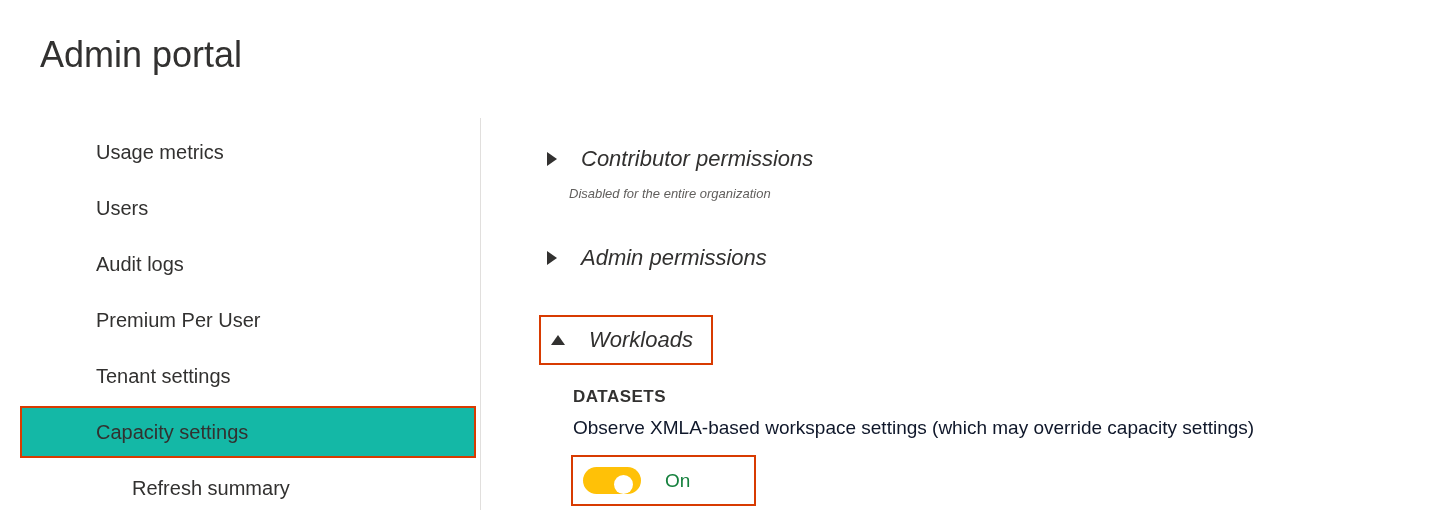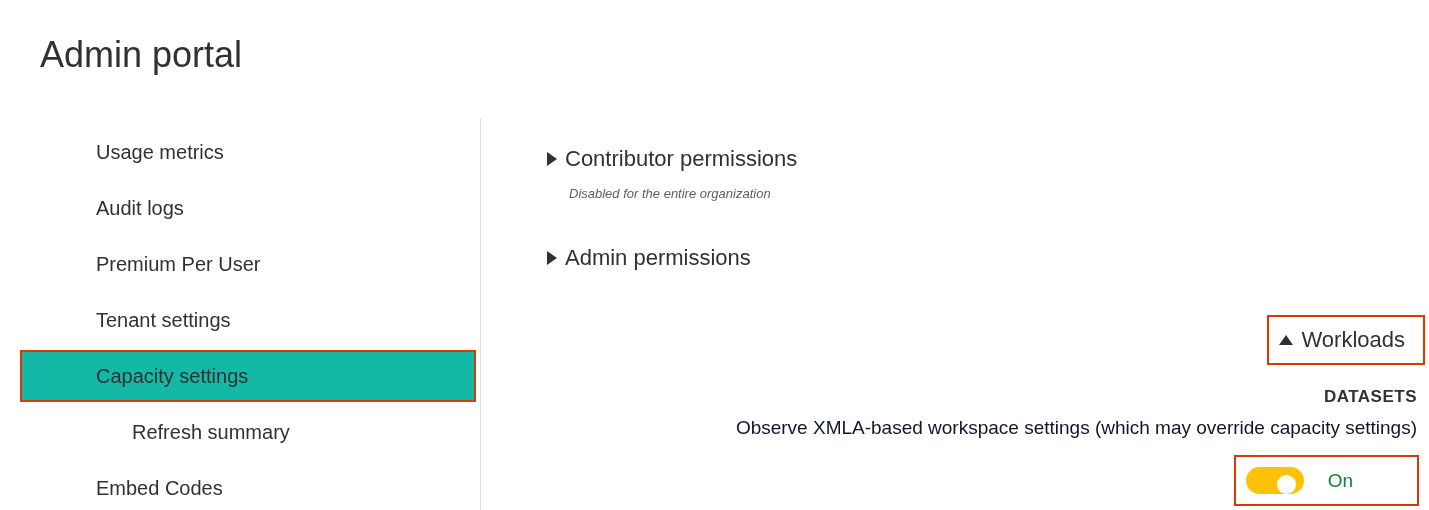--- a/index.html
+++ b/index.html
@@ -45,43 +45,45 @@
     .sidebar-item.indented {
       padding-left: 112px;
     }
     .main {
       flex: 1;
       padding: 16px 0 0 46px;
     }
     .section-header {
       display: flex;
       align-items: center;
+      gap: 16px;
       cursor: pointer;
       padding: 4px 0;
+      font-style: italic;
     }
     .section-header .title {
       font-size: 22px;
       font-weight: 400;
       color: #323130;
     }
     .section-header.highlight {
       outline: 2px solid #d83b01;
       outline-offset: 2px;
       display: inline-flex;
       padding: 4px 12px 4px 4px;
     }
     .subtext {
       font-size: 13px;
       font-style: italic;
       color: #605e5c;
       margin-left: 30px;
       margin-top: 6px;
     }
     .section-block { margin-bottom: 36px; }
-    .section-block.expanded-block { margin-bottom: 24px; text-align: right; }
+    .section-block.expanded-block { margin-bottom: 24px; }
     .triangle {
       width: 0; height: 0;
       display: inline-block;
     }
     .triangle.right {
       border-top: 7px solid transparent;
       border-bottom: 7px solid transparent;
       border-left: 10px solid #323130;
     }
     .triangle.up {
@@ -137,20 +139,21 @@
     }
   </style>
 </head>
 <body>
 
 <h1 class="page-title">Admin portal</h1>
 
 <div class="content-row">
   <nav class="sidebar">
     <div class="sidebar-item">Usage metrics</div>
+    <div class="sidebar-item">Users</div>
     <div class="sidebar-item">Audit logs</div>
     <div class="sidebar-item">Premium Per User</div>
     <div class="sidebar-item">Tenant settings</div>
     <div class="sidebar-item selected highlight">Capacity settings</div>
     <div class="sidebar-item indented">Refresh summary</div>
     <div class="sidebar-item">Embed Codes</div>
   </nav>
 
   <main class="main">
 

